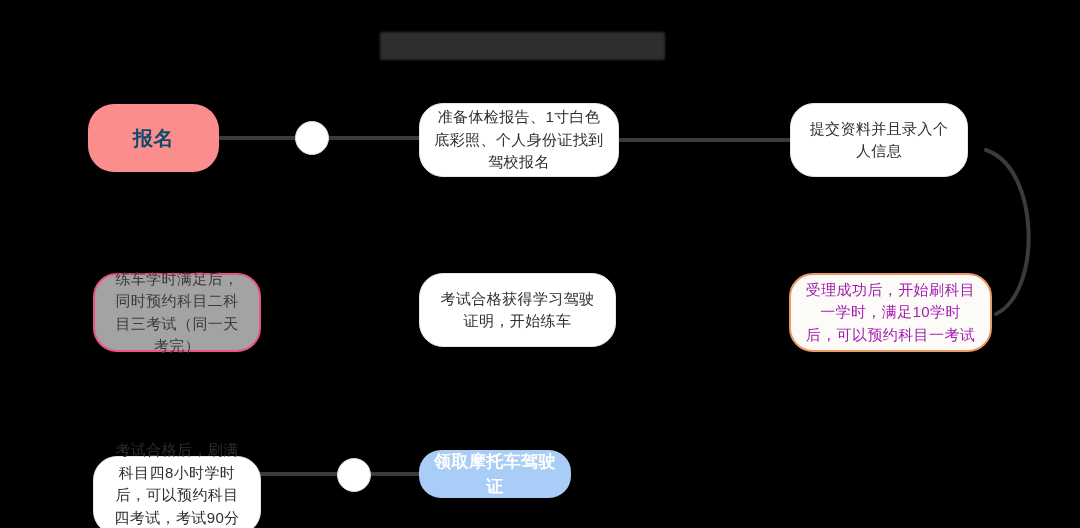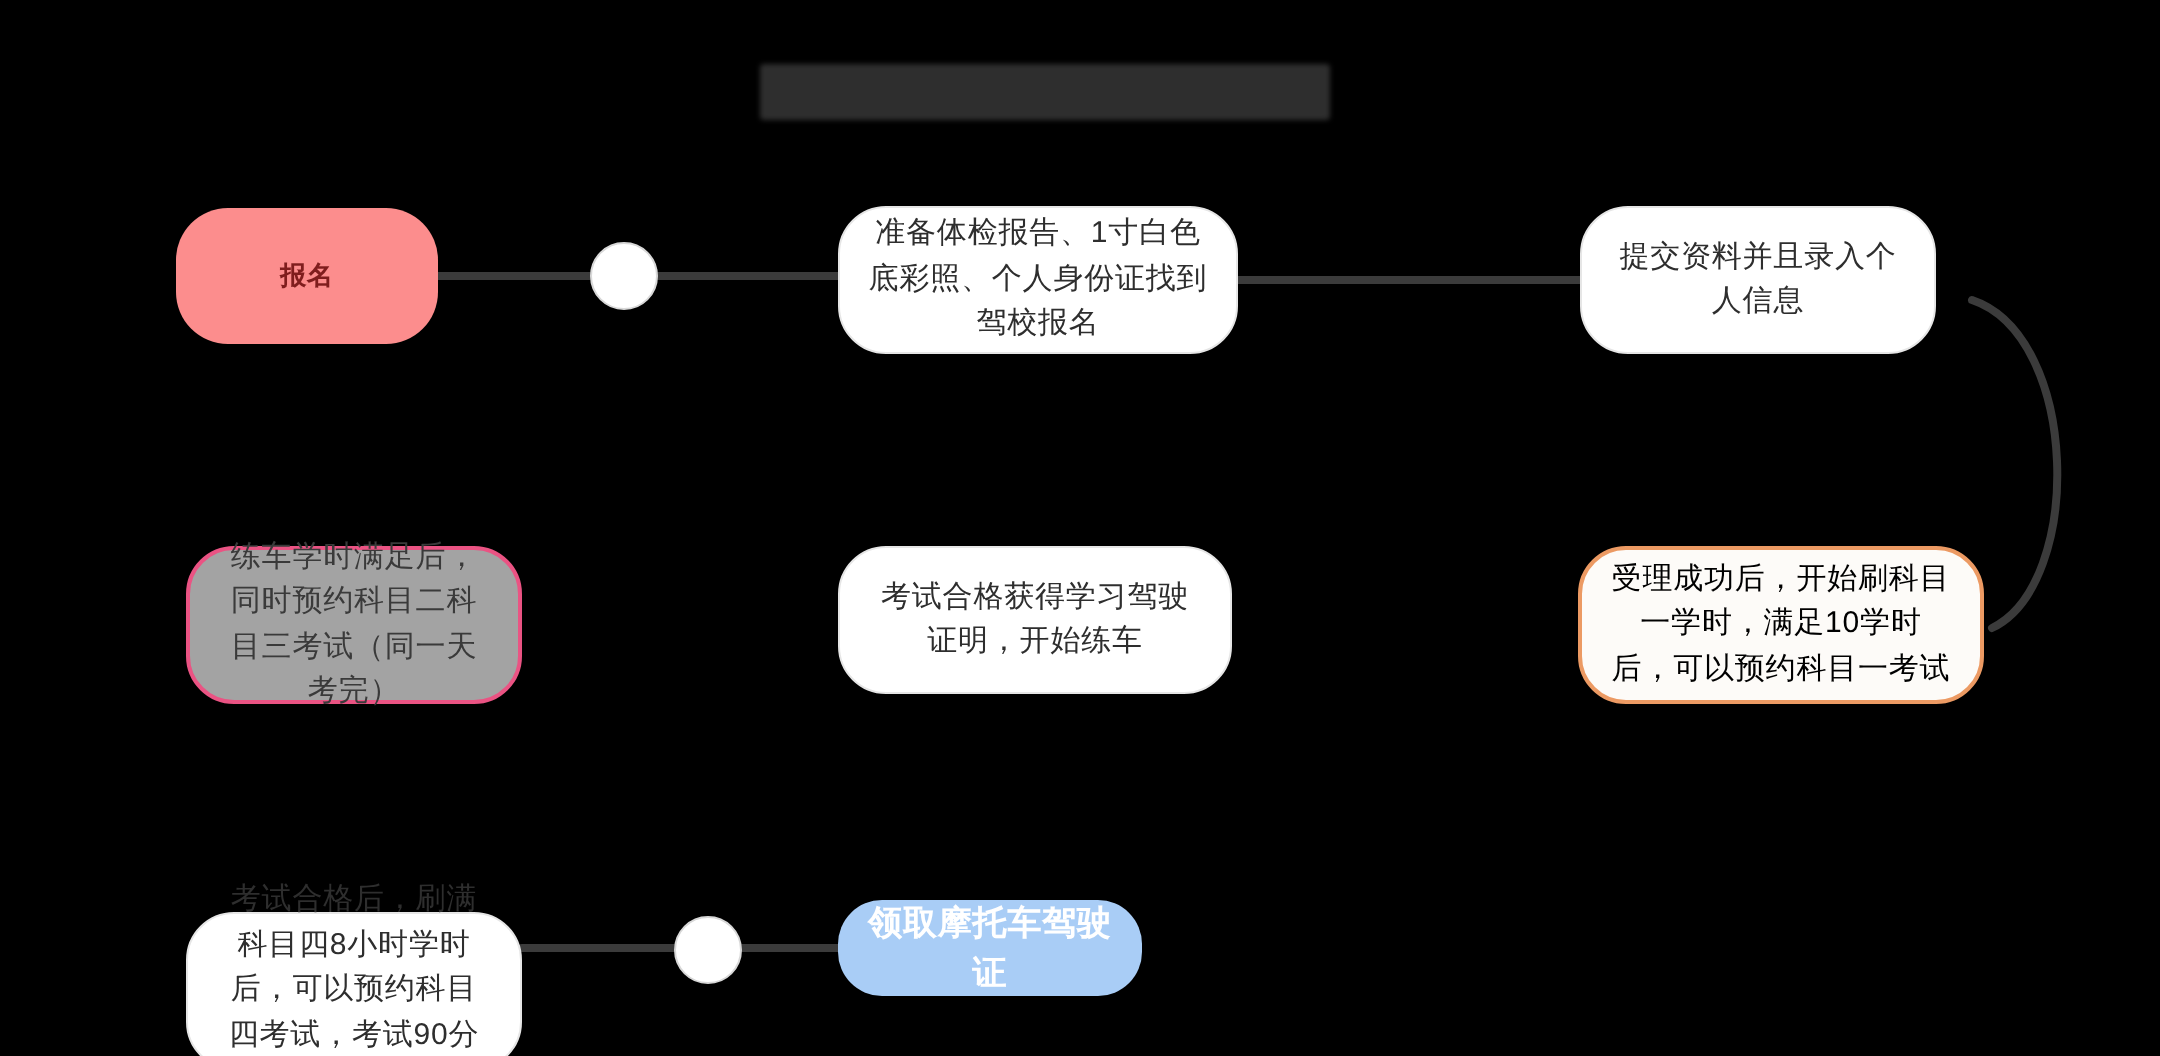--- a/index.html
+++ b/index.html
@@ -41,42 +41,42 @@
   }
   .node .txt {
     display: block;
     padding: 0 14px;
     white-space: pre-wrap;
     word-break: break-word;
   }
   
   .skin-pink-fill {
     background: #fc8d8d;
-    color: #7f1d1d;
+    color: #0c4a6e;
     font-weight: bold;
-    font-size: 13px;
+    font-size: 20px;
     border-radius: 26px;
   }
   .skin-blue-fill {
     background: #a9cdf6;
     color: #ffffff;
     font-weight: bold;
     font-size: 17px;
     border-radius: 22px;
     align-items: center;
   }
   .skin-white {
     background: #ffffff;
     color: #2e2e2e;
     font-size: 15px;
     border: 1px solid #e6e6e6;
   }
   .skin-white-orange {
     background: #fdfbf8;
-    color: #000000;
+    color: #a21caf;
     font-size: 15px;
     border: 2px solid #ec9a63;
   }
   .skin-white-pink {
     background: #a3a3a3;
     color: #3a3a3a;
     font-size: 15px;
     border: 2px solid #ea5383;
   }
   

